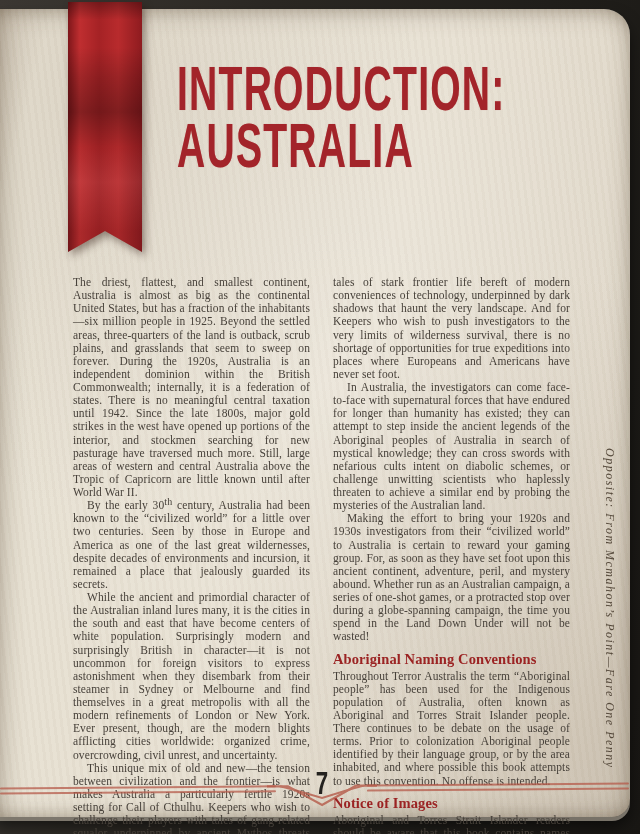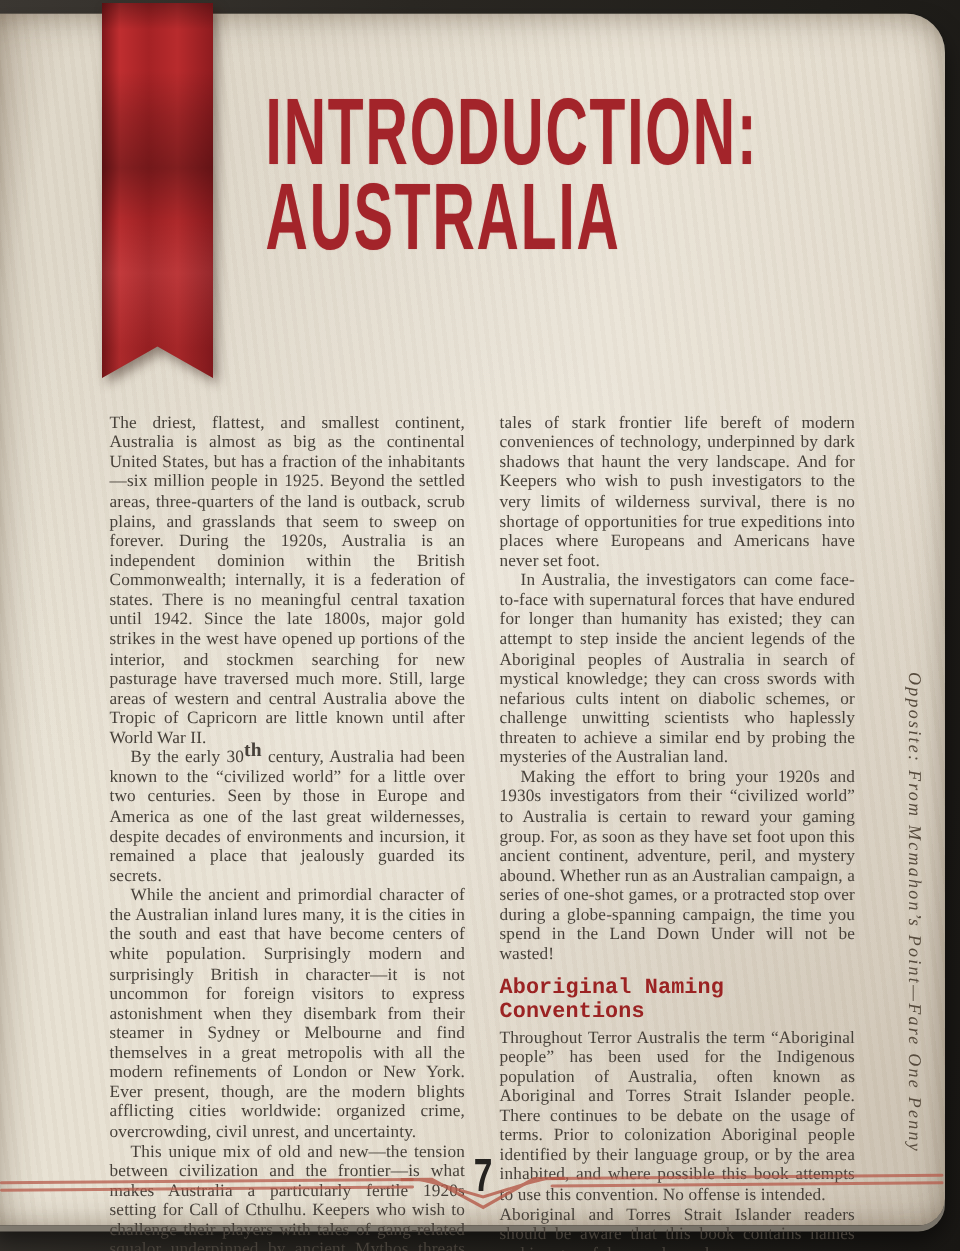--- a/index.html
+++ b/index.html
@@ -58,24 +58,24 @@
     position:absolute;top:276px;width:237px;
     text-align:justify;
     font-size:11.5px;line-height:13.12px;color:var(--ink,#47413a);
     letter-spacing:.1px;
   }
   .col-left{left:73px;}
   .col-right{left:333px;}
   .col p{margin:0;}
   .col p.indent{text-indent:14px;}
   .col .it{}
-  .col sup{font-size:13px;line-height:0;vertical-align:4px;font-weight:bold;}
+  .col sup{font-size:10px;line-height:0;vertical-align:4px;}
   .col h2{
     margin:7px 0 3px 0;text-align:left;
-    font-family:Liberation Mono, monospace;font-weight:700;
+    font-family:Liberation Serif, serif;font-weight:700;
     font-size:14.5px;line-height:16px;color:var(--heading_red,#9b2323);
   }
 
   
   .side-caption{
     position:absolute;left:617px;top:448px;
     transform:rotate(90deg);transform-origin:0 0;
     white-space:nowrap;
     font-style:italic;font-size:12px;letter-spacing:1.5px;
     color:var(--caption_ink,#564a3c);
@@ -117,20 +117,21 @@
       <p class="indent"><span>By the early 30</span><sup>th</sup><span> century, Australia had been known to the “civilized world” for a little over two centuries. Seen by those in Europe and America as one of the last great wildernesses, despite decades of environments and incursion, it remained a place that jealously guarded its secrets.</span></p>
       <p class="indent"><span>While the ancient and primordial character of the Australian inland lures many, it is the cities in the south and east that have become centers of white population. Surprisingly modern and surprisingly British in character—it is not uncommon for foreign visitors to express astonishment when they disembark from their steamer in Sydney or Melbourne and find themselves in a great metropolis with all the modern refinements of London or New York. Ever present, though, are the modern blights afflicting cities worldwide: organized crime, overcrowding, civil unrest, and uncertainty.</span></p>
       <p class="indent"><span>This unique mix of old and new—the tension between civilization and the frontier—is what makes Australia a particularly fertile 1920s setting for </span><span class="it">Call of Cthulhu</span><span>. Keepers who wish to challenge their players with tales of gang-related squalor underpinned by ancient Mythos threats can find ample opportunity in Australia’s urban environments. Equally, a Keeper does not need to send their investigators too far into the rural “bush country” to entangle them in</span></p>
     </div>
   <div class="col col-right">
       <p><span>tales of stark frontier life bereft of modern conveniences of technology, underpinned by dark shadows that haunt the very landscape. And for Keepers who wish to push investigators to the very limits of wilderness survival, there is no shortage of opportunities for true expeditions into places where Europeans and Americans have never set foot.</span></p>
       <p class="indent"><span>In Australia, the investigators can come face-to-face with supernatural forces that have endured for longer than humanity has existed; they can attempt to step inside the ancient legends of the Aboriginal peoples of Australia in search of mystical knowledge; they can cross swords with nefarious cults intent on diabolic schemes, or challenge unwitting scientists who haplessly threaten to achieve a similar end by probing the mysteries of the Australian land.</span></p>
       <p class="indent"><span>Making the effort to bring your 1920s and 1930s investigators from their “civilized world” to Australia is certain to reward your gaming group. For, as soon as they have set foot upon this ancient continent, adventure, peril, and mystery abound. Whether run as an Australian campaign, a series of one-shot games, or a protracted stop over during a globe-spanning campaign, the time you spend in the Land Down Under will not be wasted!</span></p>
       <h2>Aboriginal Naming Conventions</h2>
       <p><span>Throughout </span><span class="it">Terror Australis</span><span> the term “Aboriginal people” has been used for the Indigenous population of Australia, often known as Aboriginal and Torres Strait Islander people. There continues to be debate on the usage of terms. Prior to colonization Aboriginal people identified by their language group, or by the area inhabited, and where possible this book attempts to use this convention. No offense is intended.</span></p>
+      <h2>Notice of Images</h2>
       <p><span>Aboriginal and Torres Strait Islander readers should be aware that this book contains names and images of deceased people.</span></p>
     </div>
 
   <div class="side-caption">Opposite: From Mcmahon’s Point—Fare One Penny</div>
 
   <div class="footer-rules">
     <div class="rule l1"></div>
     <div class="rule l2"></div>
     <div class="rule r1"></div>
     <div class="rule r2"></div>

